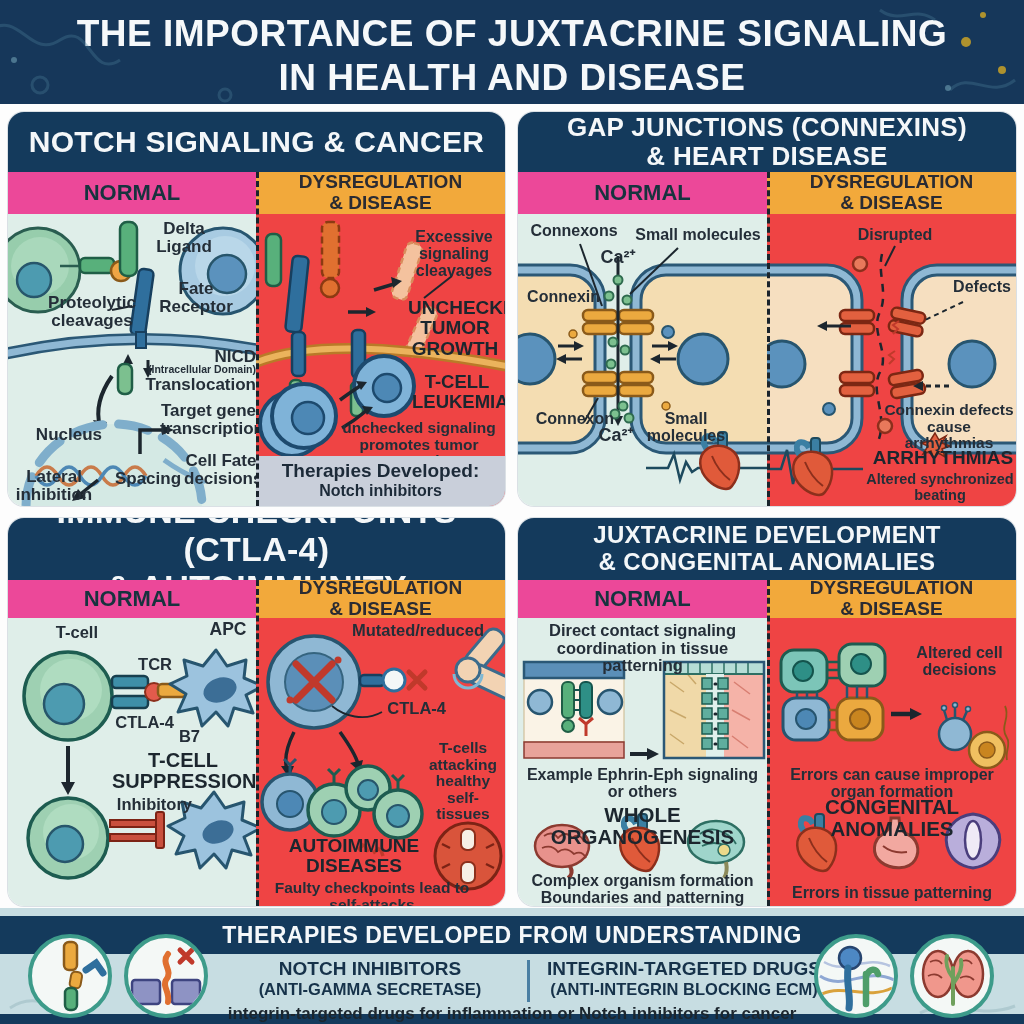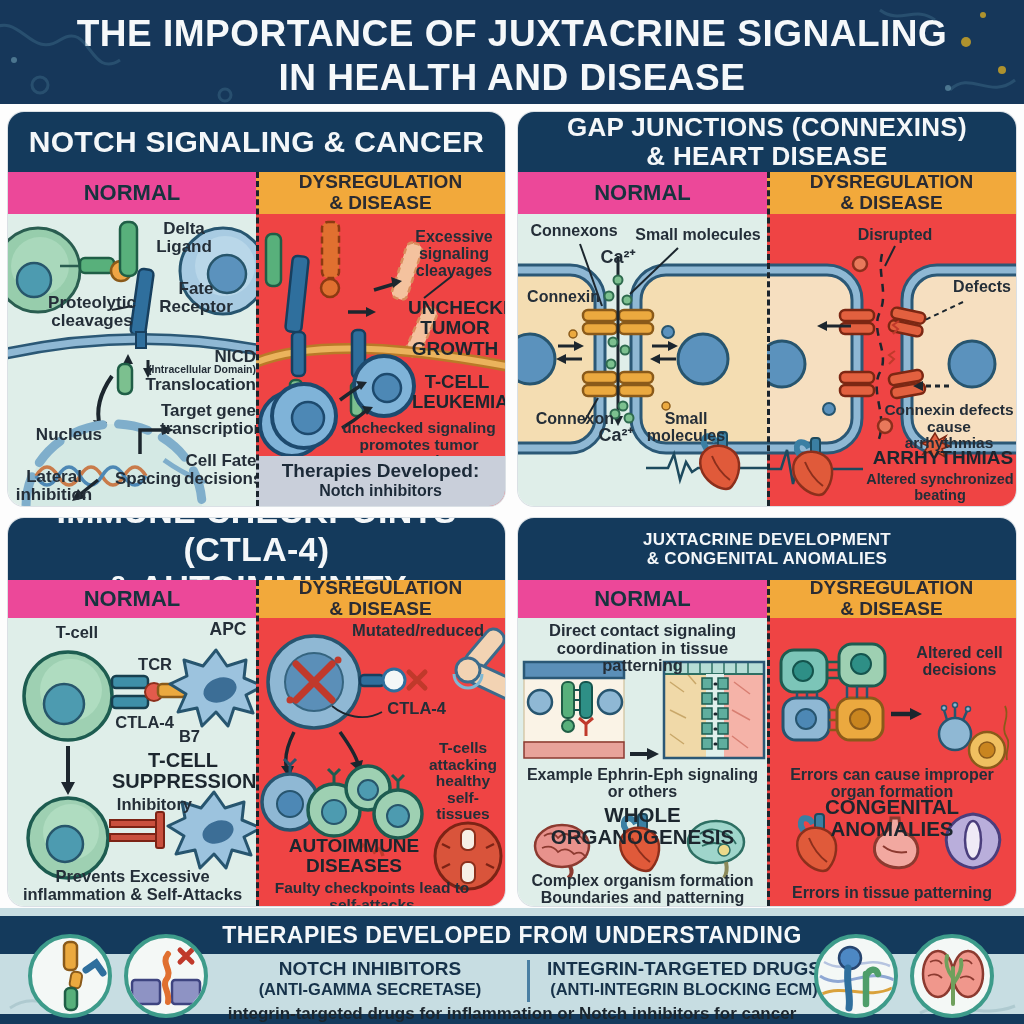--- a/index.html
+++ b/index.html
@@ -369,21 +369,20 @@
           <ellipse cx="210" cy="214" rx="16" ry="11" fill="#3C6E96" transform="rotate(-20 210 214)"></ellipse>
         </g>
       </svg>
       <div class="lbl left" style="left:20px;top:6px;width:70px;font-size:16.5px">T-cell</div>
       <div class="lbl" style="left:192px;top:2px;width:56px;font-size:17.5px">APC</div>
       <div class="lbl left" style="left:104px;top:38px;width:60px;font-size:16.5px">TCR</div>
       <div class="lbl left" style="left:86px;top:96px;width:80px;font-size:16.5px">CTLA-4</div>
       <div class="lbl left" style="left:152px;top:110px;width:40px;font-size:16.5px">B7</div>
       <div class="lbl dark" style="left:104px;top:132px;width:142px;font-size:20px">T-CELL SUPPRESSION</div>
       <div class="lbl left" style="left:94px;top:178px;width:90px;font-size:16.5px">Inhibitory</div>
-      <div class="lbl" style="left:2px;top:250px;width:245px;font-size:16.5px">Prevents Excessive inflammation &amp; Self-Attacks</div>
     </div>
     <div class="colbody disease-body" style="width:249px;height:288px">
       <svg class="fig" width="249" height="288" viewBox="0 0 249 288">
         <g>
           <circle cx="58" cy="64" r="46" fill="#8FB8D4" stroke="#27556F" stroke-width="3.5"></circle>
           <circle cx="58" cy="64" r="29" fill="#5B8FB8" stroke="#35647F" stroke-width="2"></circle>
           <path d="M40,46 L76,82 M76,46 L40,82" stroke="#C0392B" stroke-width="7" stroke-linecap="round"></path>
           <circle cx="34" cy="82" r="3.5" fill="#C0392B"></circle>
             <circle cx="82" cy="42" r="3.5" fill="#C0392B"></circle>
         </g>
@@ -432,21 +431,21 @@
       <div class="lbl left" style="left:110px;top:82px;width:80px;font-size:16.5px">CTLA-4</div>
       <div class="lbl dark" style="left:18px;top:218px;width:160px;font-size:19px;line-height:1.05">AUTOIMMUNE DISEASES</div>
       <div class="lbl" style="left:168px;top:122px;width:78px;font-size:15.5px">T-cells attacking healthy self-tissues</div>
       <div class="lbl" style="left:14px;top:262px;width:204px;font-size:15.5px">Faulty checkpoints lead to self-attacks</div>
     </div>
   </div>
   <div class="divider" style="left:248px;top:62px;bottom:0"></div>
 </div>
 
 <div class="panel" style="left:518px;top:518px;width:498px;height:388px">
-  <div class="panel-title" style="height:62px;font-size:17px;line-height:1.12">
+  <div class="panel-title" style="height:62px;font-size:24px;line-height:1.12">
     <span>JUXTACRINE DEVELOPMENT</span>
     <span>&amp; CONGENITAL ANOMALIES</span>
   </div>
   <div class="cols">
     <div class="col-head normal-head" style="width:249px;height:38px">
       <span>NORMAL</span>
     </div>
     <div class="col-head disease-head" style="width:249px;height:38px">
       <span><span>DYSREGULATION</span><br><span>&amp; DISEASE</span></span>
     </div>

